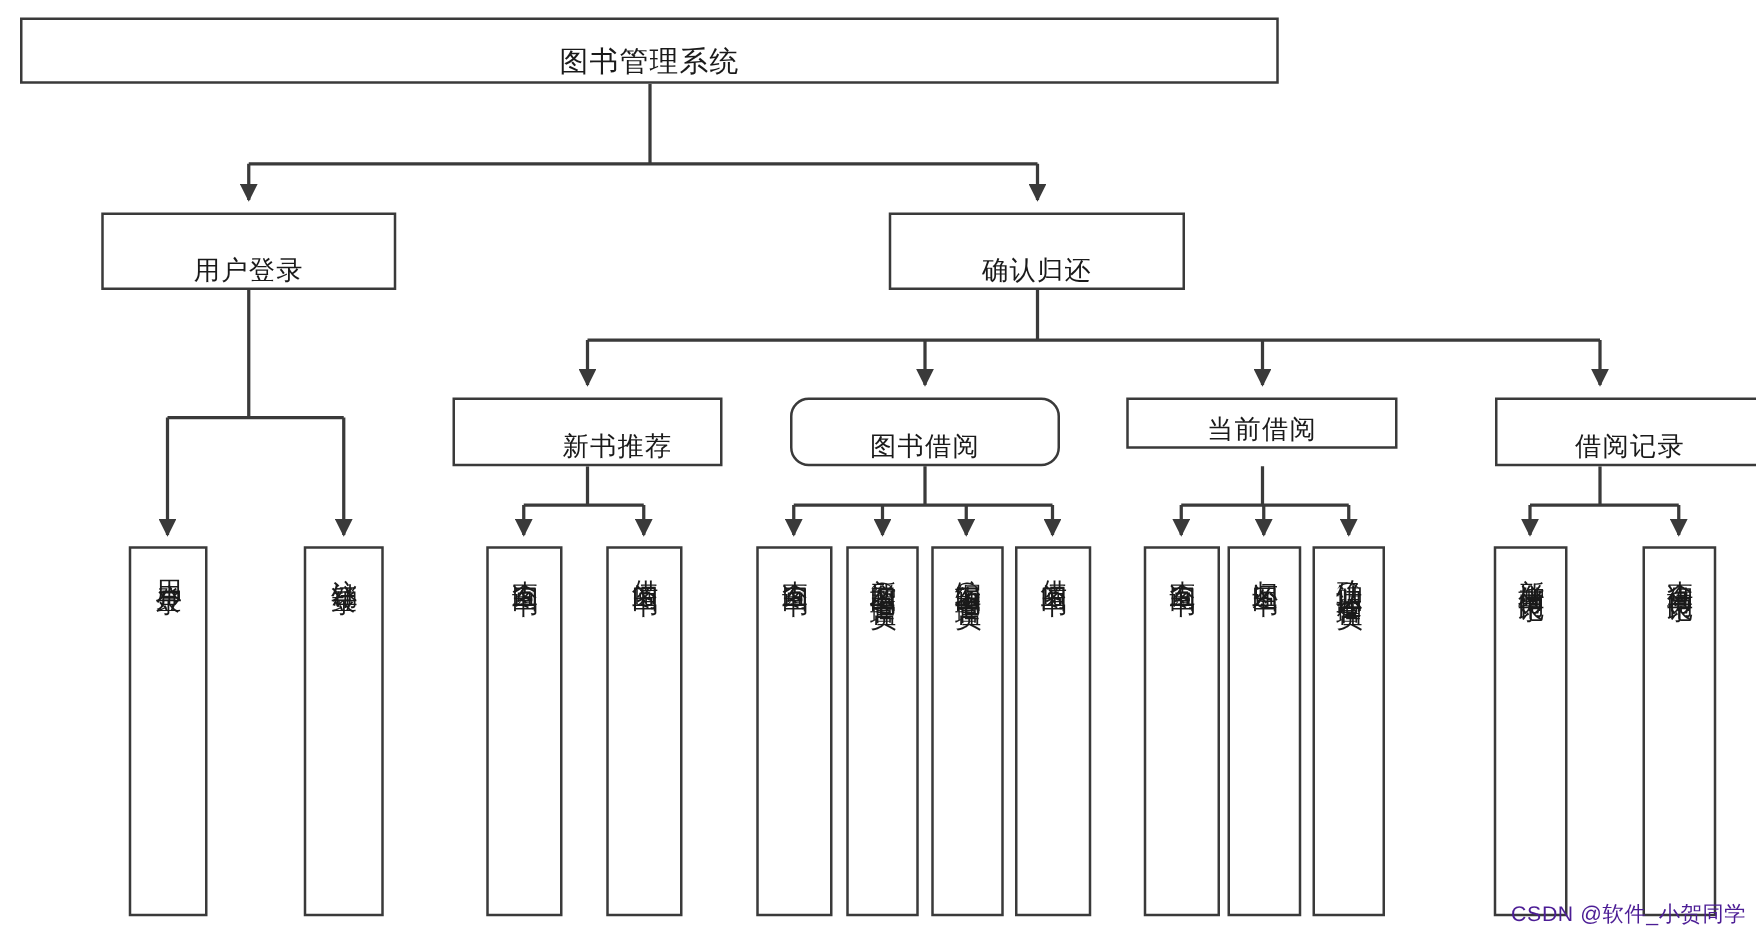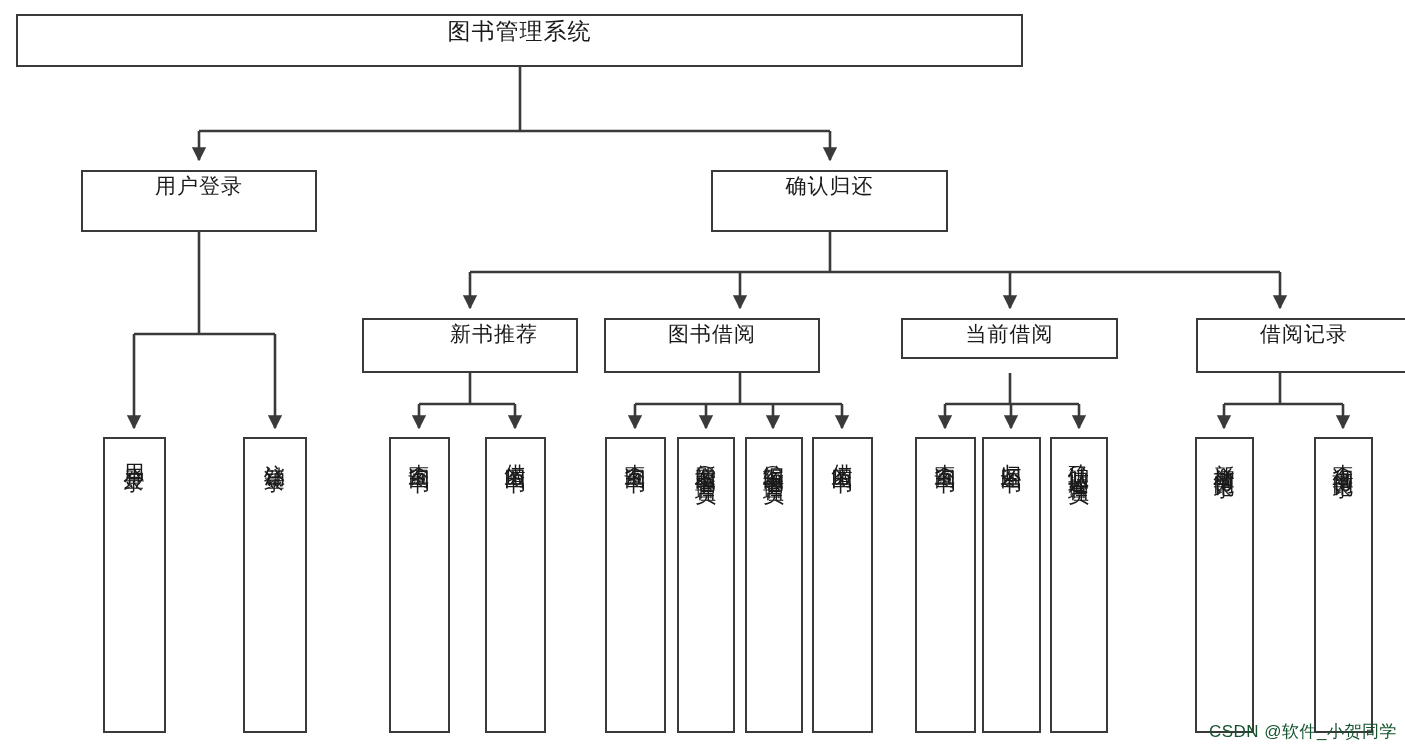--- a/index.html
+++ b/index.html
@@ -25,21 +25,21 @@
     width: 1405px;
     height: 747px;
     pointer-events: none;
   }
   .node {
     position: absolute;
     box-sizing: border-box;
     background: #ffffff;
     border: 2px solid #3a3a3a;
     display: flex;
-    align-items: flex-start;
+    align-items: flex-end;
     justify-content: center;
     color: #1a1a1a;
   }
   .node-root {
     font-size: 23px;
     letter-spacing: 1px;
   }
   .node-l1 {
     font-size: 21px;
     letter-spacing: 1px;
@@ -58,21 +58,21 @@
     text-orientation: upright;
     letter-spacing: 3px;
     line-height: 1;
     white-space: nowrap;
   }
   .watermark {
     position: absolute;
     right: 8px;
     bottom: 4px;
     font-size: 17px;
-    color: #14532d;
+    color: #4c1d95;
     letter-spacing: 0.5px;
     white-space: nowrap;
     user-select: none;
   }
 </style>
 </head>
 <body>
 
 <div id="diagram-root">
 
@@ -133,21 +133,21 @@
   <div class="node node-l1" style="left:81px; top:170px; width:236px; height:62px;">
     <span>用户登录</span>
   </div>
   <div class="node node-l1" style="left:711px; top:170px; width:237px; height:62px;">
     <span>确认归还</span>
   </div>
 
   <div class="node node-l2" style="left:362px; top:318px; width:216px; height:55px;padding-left:48px;">
     <span>新书推荐</span>
   </div>
-  <div class="node node-l2" style="left:604px; top:318px; width:216px; height:55px;">
+  <div class="node node-l2" style="left:632px; top:318px; width:216px; height:55px;border-radius:15px;">
     <span>图书借阅</span>
   </div>
   <div class="node node-l2" style="left:901px; top:318px; width:217px; height:41px;">
     <span>当前借阅</span>
   </div>
   <div class="node node-l2" style="left:1172px; top:318px; width:216px; height:55px;margin-left:24px;">
     <span>借阅记录</span>
   </div>
 
   <div class="node node-leaf" style="left:103px; top:437px; width:63px; height:296px;">

